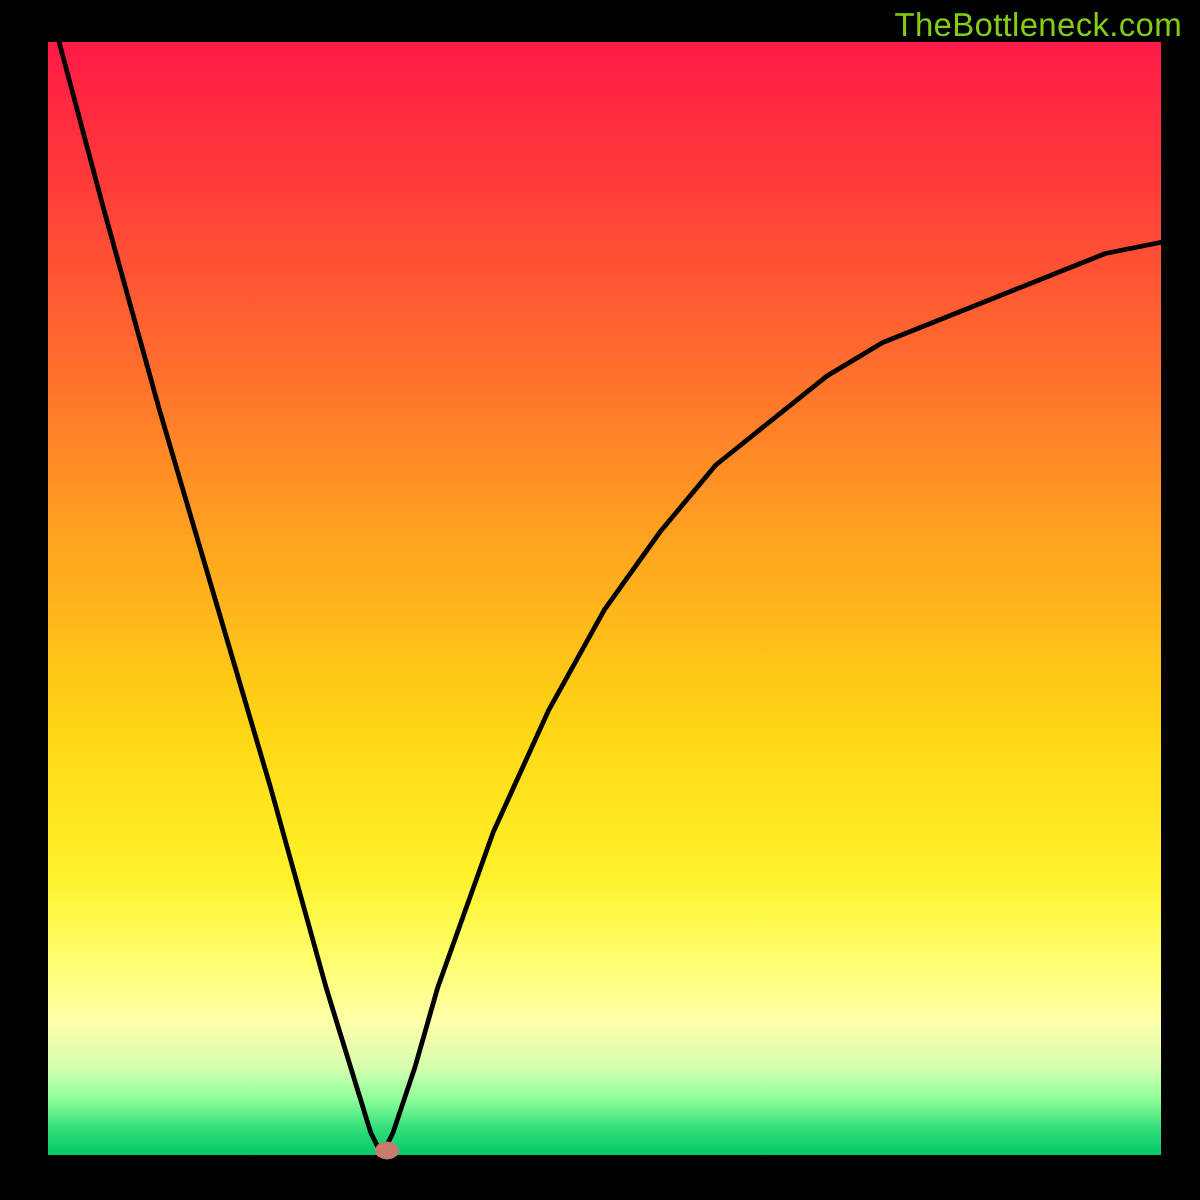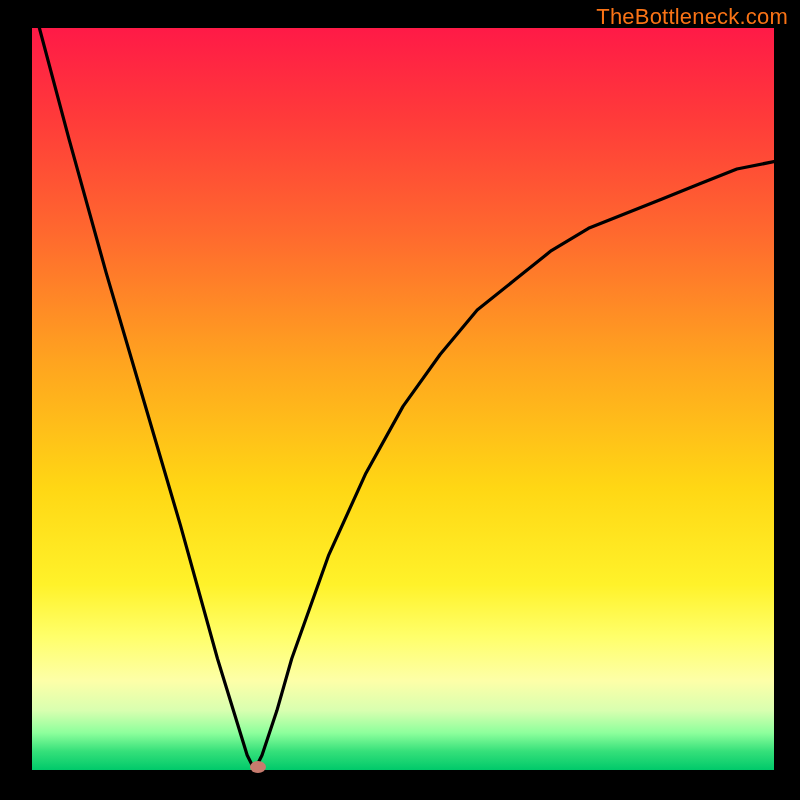--- a/index.html
+++ b/index.html
@@ -14,21 +14,21 @@
   .frame {
     position: relative;
     width: 800px;
     height: 800px;
     background: #000;
   }
   .watermark {
     position: absolute;
     top: 4px;
     right: 12px;
-    color: #f97316;
+    color: #84cc16;
     font-size: 22px;
     font-weight: 500;
     letter-spacing: 0.2px;
     z-index: 20;
   }
   .plot-area {
     position: absolute;
     left: 32px;
     top: 28px;
     width: 742px;

